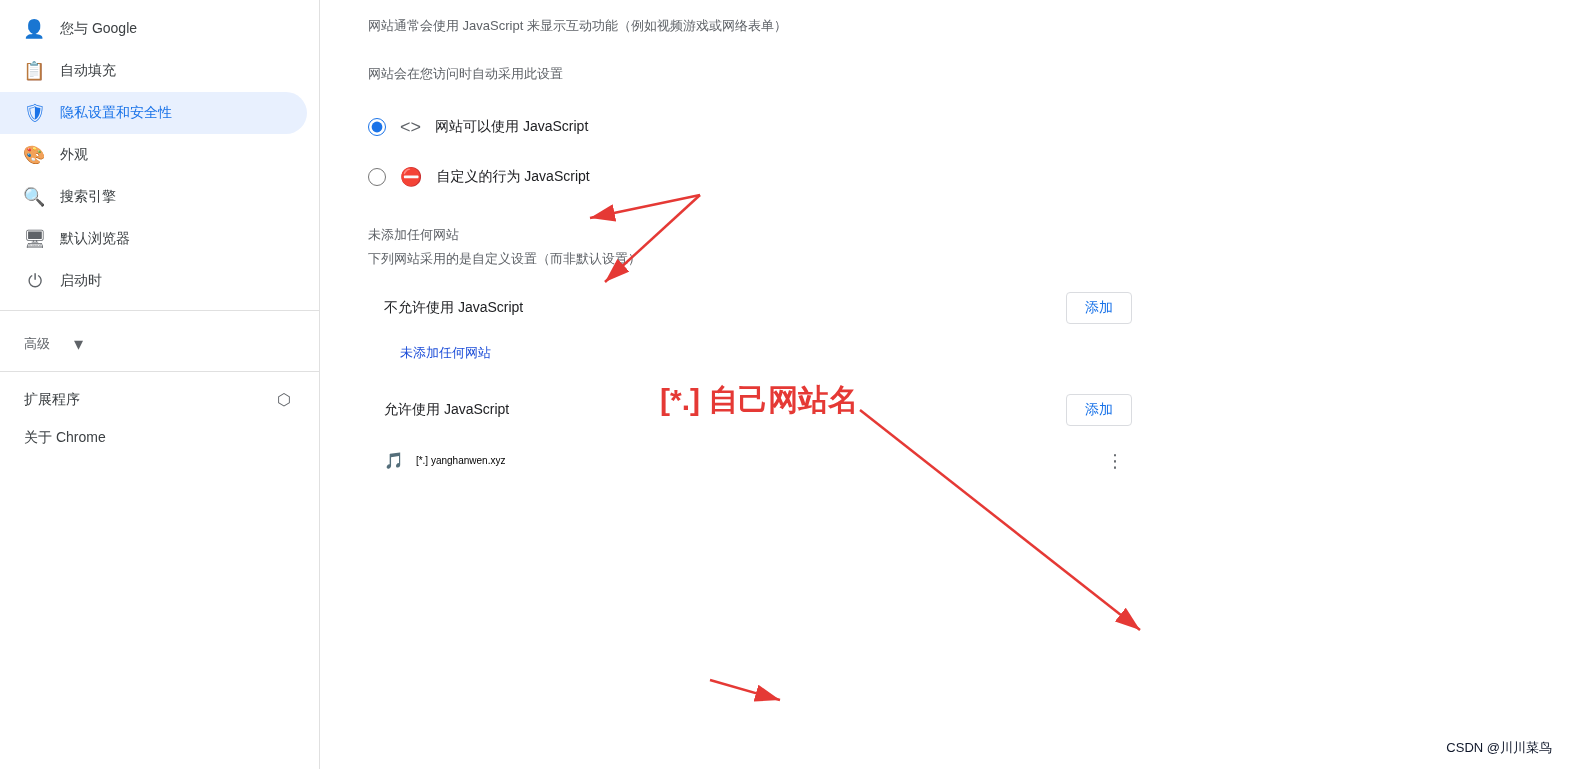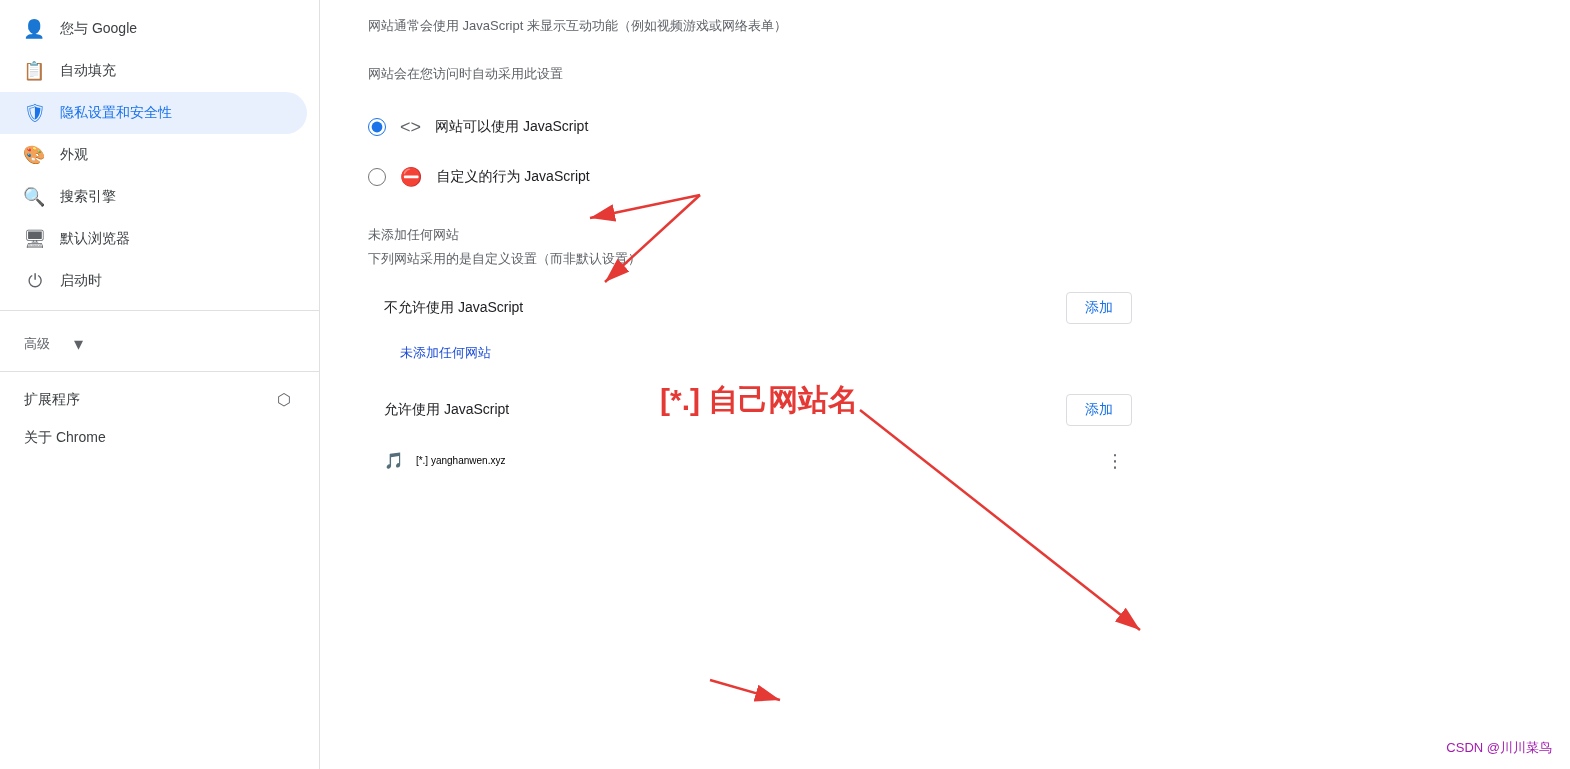--- a/index.html
+++ b/index.html
@@ -212,21 +212,21 @@
       font-weight: bold;
       font-family: 'Microsoft YaHei', Arial, sans-serif;
     }
 
     
     .watermark {
       position: fixed;
       bottom: 12px;
       right: 18px;
       font-size: 13px;
-      color: #a21caf;
+      color: #0f172a;
     }
 
     .content-wrapper {
       position: relative;
     }
 
     svg.arrows {
       position: absolute;
       top: 0;
       left: 0;

